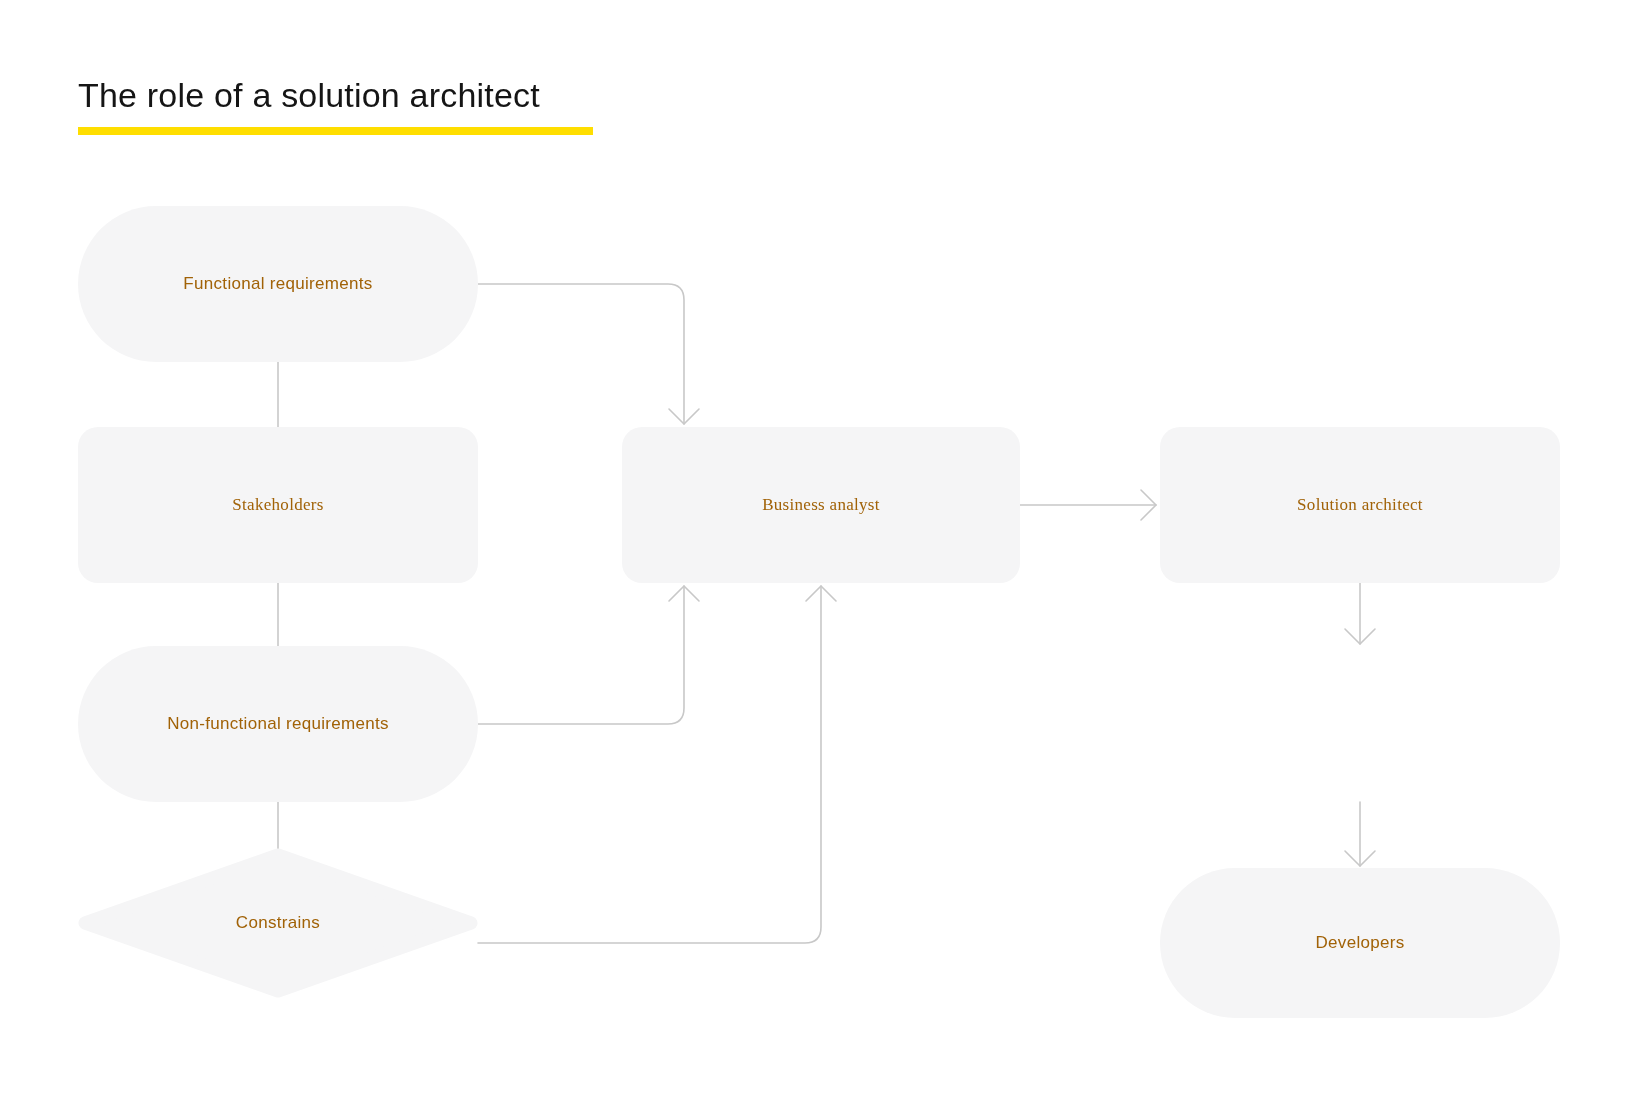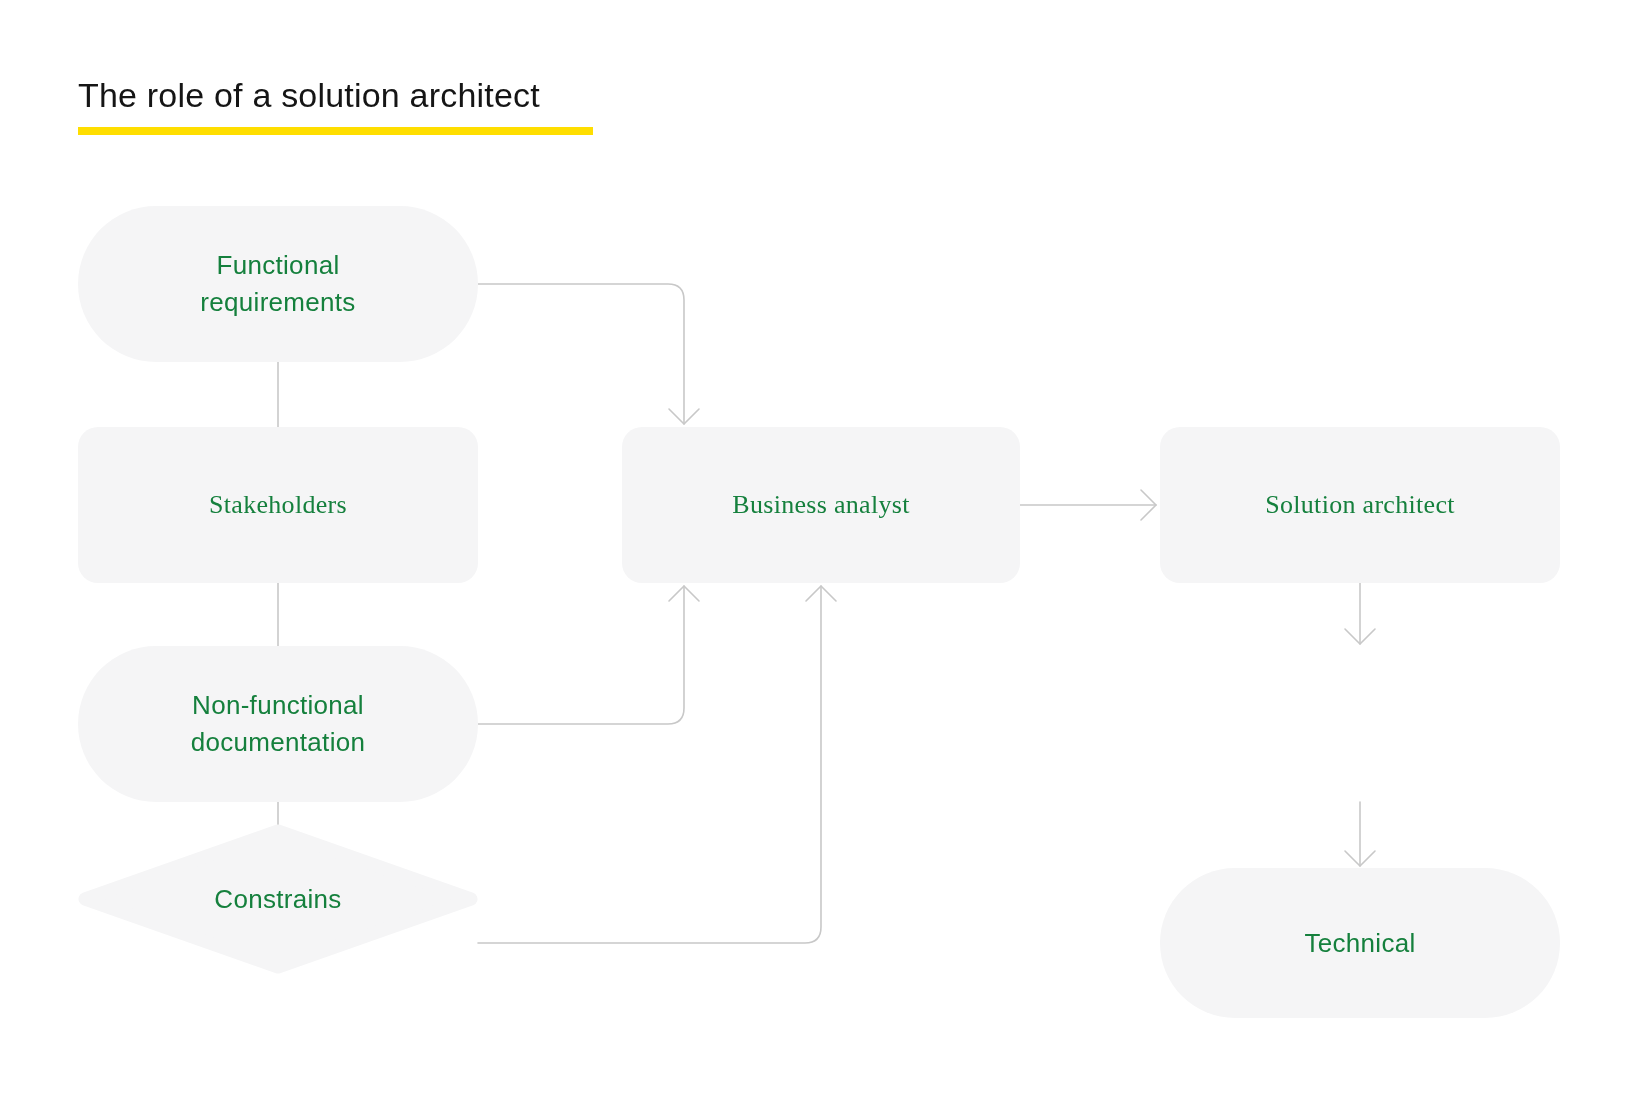--- a/index.html
+++ b/index.html
@@ -43,25 +43,25 @@
   }
   .node {
     position: absolute;
     background: #F5F5F6;
     display: flex;
     align-items: center;
     justify-content: center;
     text-align: center;
   }
   .node .label {
-    font-size: 26px;
+    font-size: 17px;
     font-weight: 300;
     letter-spacing: 0.3px;
     line-height: 1.42;
-    color: #15803d;
+    color: #a16207;
     max-width: 250px;
   }
   .pill   { border-radius: 78px; }
   .rect   { border-radius: 20px; font-family: Liberation Serif, serif; }
   .diamond-wrap { background: transparent; }
   .diamond-wrap svg { position: absolute; left: 0; top: 0; }
   .diamond-wrap .label { position: relative; z-index: 1; }
 </style>
 </head>
 <body>
@@ -116,36 +116,36 @@
 
   <div class="node pill" style="left:78px; top:206px; width:400px; height:156px;">
     <span class="label">Functional requirements</span>
   </div>
 
   <div class="node rect" style="left:78px; top:427px; width:400px; height:156px;">
     <span class="label">Stakeholders</span>
   </div>
 
   <div class="node pill" style="left:78px; top:646px; width:400px; height:156px;">
-    <span class="label">Non-functional documentation</span>
+    <span class="label">Non-functional requirements</span>
   </div>
 
-  <div class="node diamond-wrap" style="left:78px; top:824px; width:400px; height:150px;">
+  <div class="node diamond-wrap" style="left:78px; top:848px; width:400px; height:150px;">
     <svg width="400" height="150" viewBox="0 0 400 150">
       <polygon points="200,7 393,75 200,143 7,75" fill="#F5F5F6" stroke="#F5F5F6" stroke-width="13" stroke-linejoin="round"></polygon>
     </svg>
     <span class="label">Constrains</span>
   </div>
 
   <div class="node rect" style="left:622px; top:427px; width:398px; height:156px;">
     <span class="label">Business analyst</span>
   </div>
 
   <div class="node rect" style="left:1160px; top:427px; width:400px; height:156px;">
     <span class="label">Solution architect</span>
   </div>
 
 
   <div class="node pill" style="left:1160px; top:868px; width:400px; height:150px;">
-    <span class="label">Technical</span>
+    <span class="label">Developers</span>
   </div>
 
 </div>
 
 </body></html>

